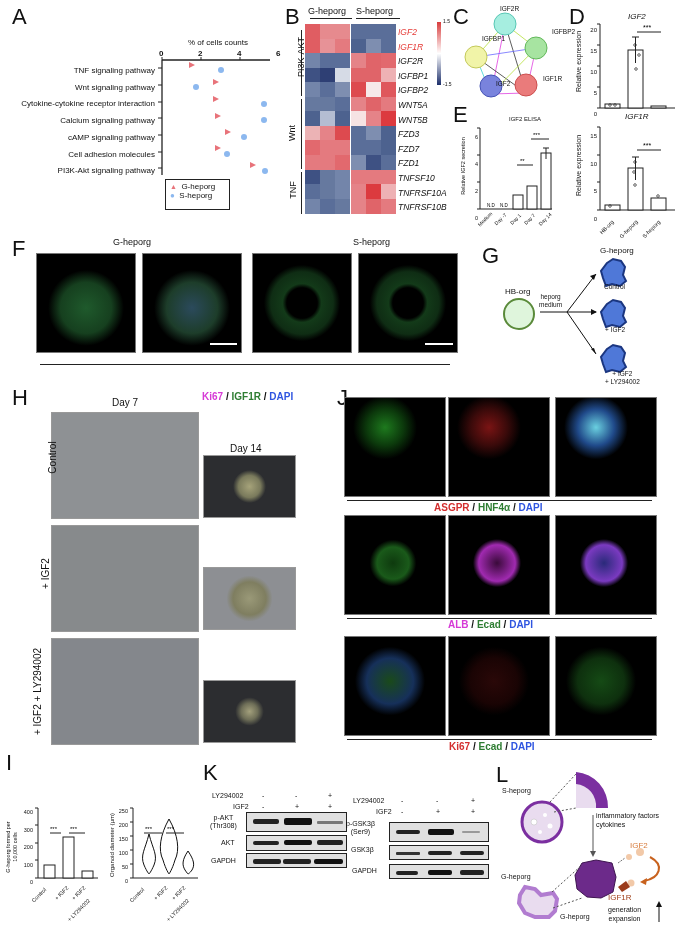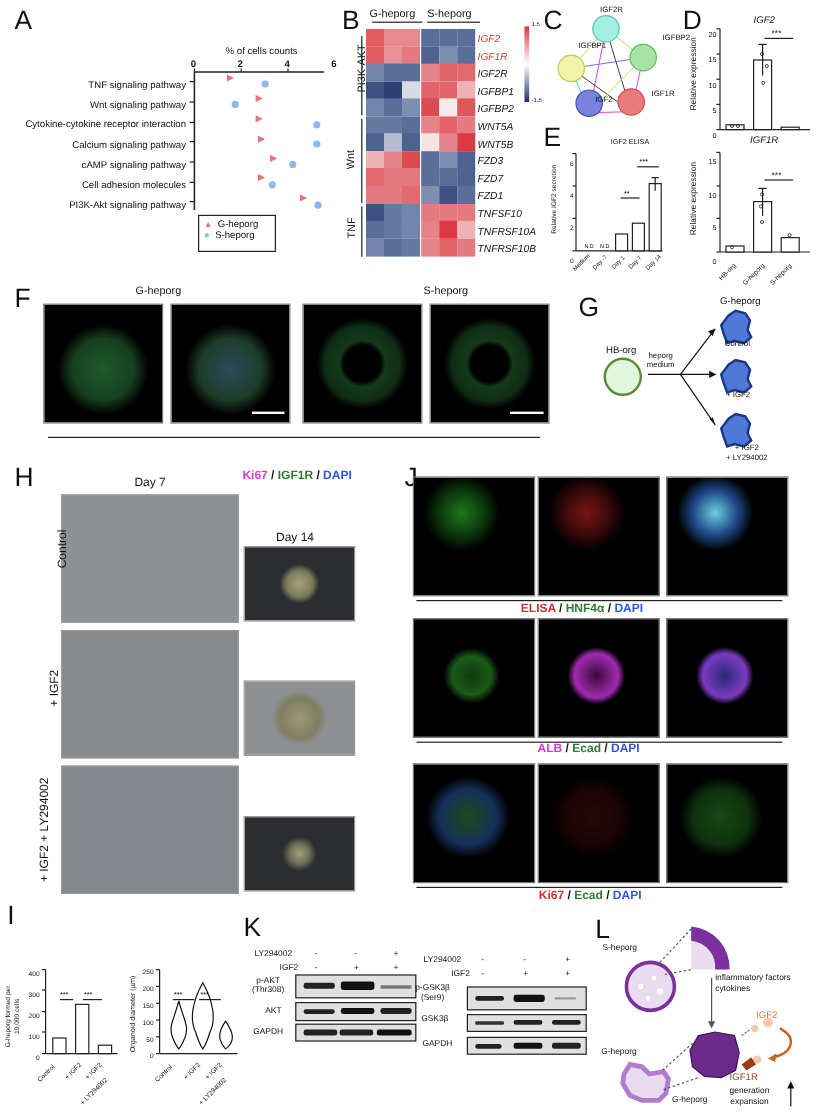--- a/index.html
+++ b/index.html
@@ -440,21 +440,21 @@
 <div class="abs tiny" style="left:152px;top:890px;transform:rotate(-45deg);font-size:5.5px;">+ IGF2</div>
 <div class="abs tiny" style="left:170px;top:890px;transform:rotate(-45deg);font-size:5.5px;">+ IGF2</div>
 <div class="abs tiny" style="left:163px;top:907px;transform:rotate(-45deg);font-size:5.5px;">+ LY294002</div>
 
 <div class="abs plabel" style="left:337px;top:385px;">J</div>
 <div class="abs img-dark" style="left:344px;top:397px;width:102px;height:100px;background:radial-gradient(circle at 40% 30%,#1e7a1e 0,#0c3a0c 20%,#000 35%);"></div>
 <div class="abs img-dark" style="left:448px;top:397px;width:102px;height:100px;background:radial-gradient(circle at 40% 30%,#7a1414 0,#3a0a0a 20%,#000 35%);"></div>
 <div class="abs img-dark" style="left:555px;top:397px;width:102px;height:100px;background:radial-gradient(circle at 40% 30%,#6ad0e0 0,#204a8a 20%,#000 35%);"></div>
 <div class="hline" style="left:347px;top:500px;width:305px;"></div>
 <div class="abs" style="left:434px;top:502px;font-size:10px;font-weight:bold;">
-  <span style="color:#d32f2f">ELISA</span><span> / </span><span style="color:#2e7d32">HNF4α</span><span> / </span><span style="color:#2f55e0">DAPI</span>
+  <span style="color:#d32f2f">ASGPR</span><span> / </span><span style="color:#2e7d32">HNF4α</span><span> / </span><span style="color:#2f55e0">DAPI</span>
 </div>
 <div class="abs img-dark" style="left:344px;top:515px;width:102px;height:100px;background:radial-gradient(circle at 48% 48%,#0e3a0e 0,#1a5a1a 22%,#000 32%);"></div>
 <div class="abs img-dark" style="left:448px;top:515px;width:102px;height:100px;background:radial-gradient(circle at 48% 48%,#3a0a3a 0,#a02ab0 25%,#000 33%);"></div>
 <div class="abs img-dark" style="left:555px;top:515px;width:102px;height:100px;background:radial-gradient(circle at 48% 48%,#2a2a7a 0,#7a3ac0 25%,#000 33%);"></div>
 <div class="hline" style="left:347px;top:618px;width:305px;"></div>
 <div class="abs" style="left:448px;top:619px;font-size:10px;font-weight:bold;">
   <span style="color:#d63ad6">ALB</span><span> / </span><span style="color:#2e7d32">Ecad</span><span> / </span><span style="color:#2f55e0">DAPI</span>
 </div>
 <div class="abs img-dark" style="left:344px;top:636px;width:102px;height:100px;background:radial-gradient(ellipse at 45% 45%,#1a4a1a 0,#16305a 30%,#000 45%);"></div>
 <div class="abs img-dark" style="left:448px;top:636px;width:102px;height:100px;background:radial-gradient(ellipse at 45% 45%,#2a0808 0,#1a0404 30%,#000 45%);"></div>

